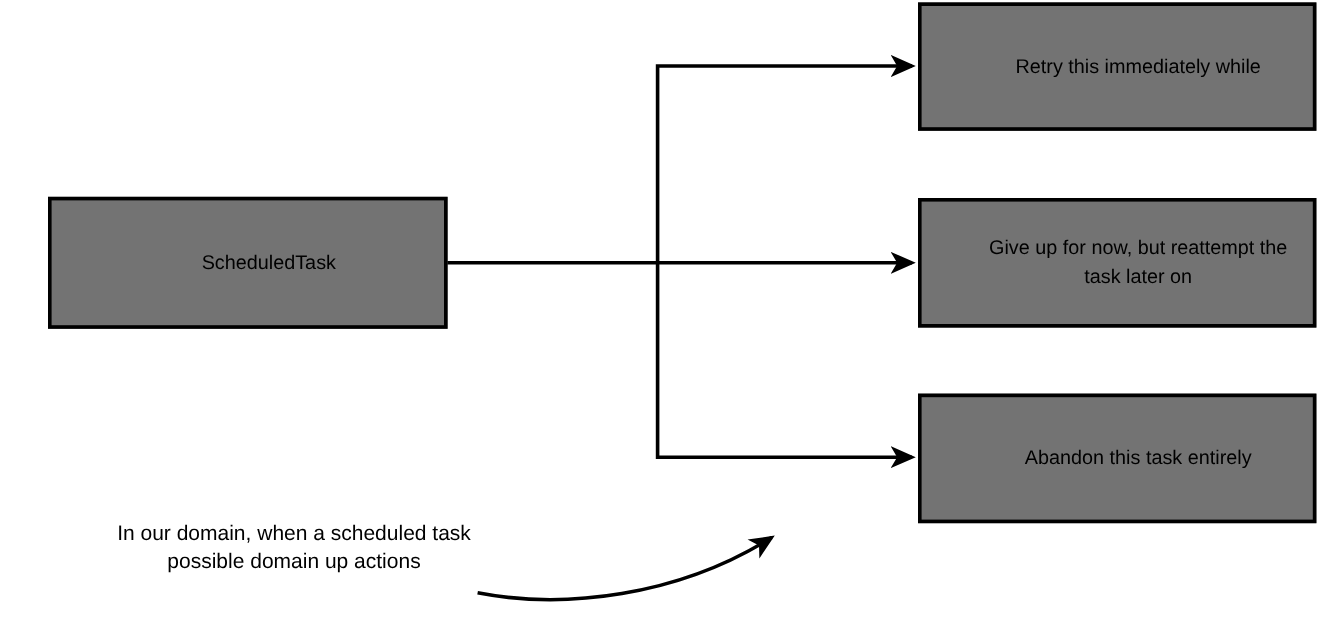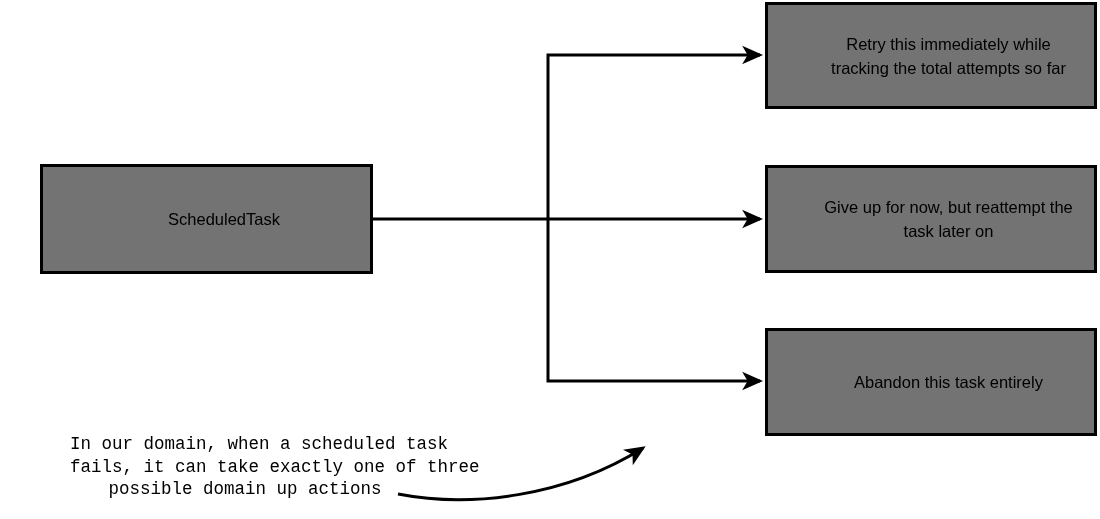--- a/index.html
+++ b/index.html
@@ -41,21 +41,21 @@
   .node-scheduledtask { left: 0px;   top: 164px; width: 333px; height: 110px; margin-left: 40px; }
   .node-retry         { left: 765px; top: 2px;   width: 332px; height: 107px; }
   .node-giveup        { left: 765px; top: 165px; width: 332px; height: 108px; }
   .node-abandon       { left: 765px; top: 328px; width: 332px; height: 108px; }
   .annotation {
     position: absolute;
     left: 70px;
     top: 433px;
     width: 350px;
     text-align: center;
-    font-family: Liberation Mono, monospace;
+    font-family: Liberation Sans, sans-serif;
     font-size: 17.5px;
     line-height: 22.5px;
     color: #000000;
   }
   .annotation .ann-line { display: block; white-space: nowrap; }
 </style>
 </head>
 <body>
 
 <div class="canvas">
@@ -75,31 +75,29 @@
 
     <path d="M 398 494 C 470 508, 565 497, 643 448" fill="none" stroke="#000000" stroke-width="3" marker-end="url(#arrowhead)"></path>
   </svg>
 
   <div class="node node-scheduledtask">
     <span class="line">ScheduledTask</span>
   </div>
 
   <div class="node node-retry">
     <span class="line">Retry this immediately while</span>
-    <span class="line">tracking the total attempts so far</span>
   </div>
 
   <div class="node node-giveup">
     <span class="line">Give up for now, but reattempt the</span>
     <span class="line">task later on</span>
   </div>
 
   <div class="node node-abandon">
     <span class="line">Abandon this task entirely</span>
   </div>
 
   <div class="annotation">
     <span class="ann-line">In our domain, when a scheduled task</span>
-    <span class="ann-line">fails, it can take exactly one of three</span>
     <span class="ann-line">possible domain up actions</span>
   </div>
 
 </div>
 
 </body></html>

